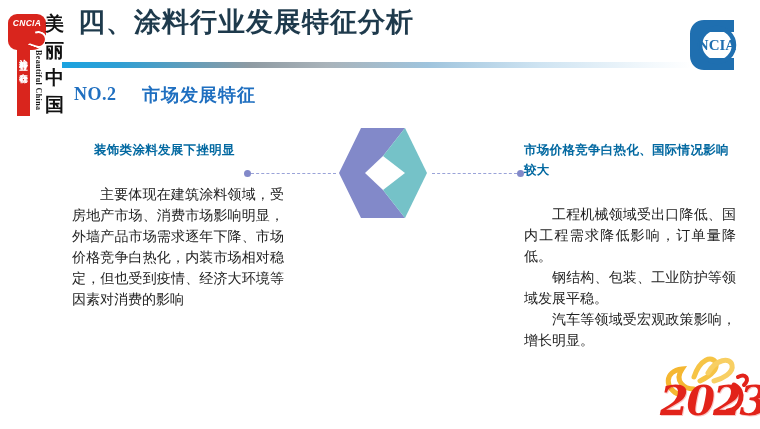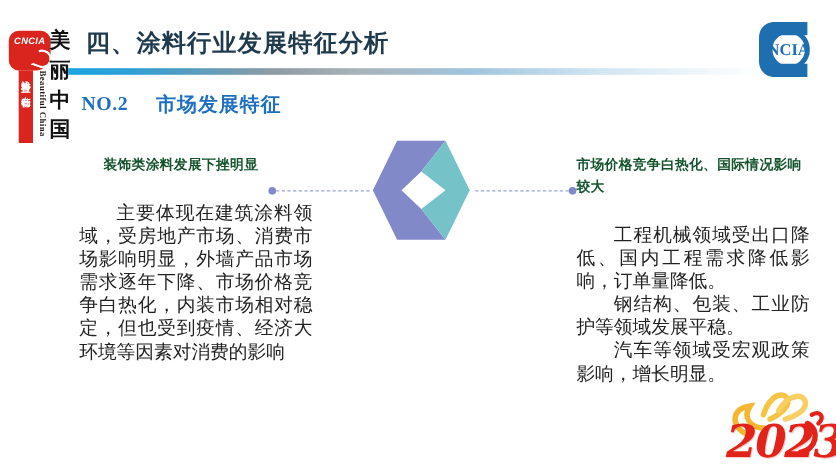--- a/index.html
+++ b/index.html
@@ -12,21 +12,21 @@
     height: 429px;
     position: relative;
     overflow: hidden;
     font-family: "Liberation Sans", "DejaVu Sans", sans-serif;
   }
 
   
   .logo-lockup {
     position: absolute;
     left: 8px;
-    top: 24px;
+    top: 10px;
     width: 64px;
     height: 105px;
   }
   .logo-badge {
     position: absolute;
     left: 0px;
     top: 4px;
     width: 38px;
     height: 36px;
     background: #d9251d;
@@ -103,22 +103,22 @@
     letter-spacing: 1px;
     font-weight: bold;
     margin: 2px 0 0 1px;
     white-space: nowrap;
   }
 
   
   .page-title {
     position: absolute;
     left: 78px;
-    top: 24px;
-    font-size: 22px;
+    top: 4px;
+    font-size: 27px;
     font-weight: bold;
     color: #1e3a4c;
     letter-spacing: 1px;
     font-family: "DejaVu Sans", "Liberation Sans", sans-serif;
     white-space: nowrap;
   }
   .title-rule {
     position: absolute;
     left: 62px;
     top: 62px;
@@ -210,30 +210,30 @@
   .col {
     position: absolute;
     width: 212px;
   }
   .col-left  { left: 72px;  top: 140px; }
   .col-right { left: 524px; top: 140px; }
 
   .col-heading {
     font-size: 12.5px;
     font-weight: bold;
-    color: #14532d;
+    color: #0369a1;
     line-height: 20px;
     font-family: "DejaVu Sans", "Liberation Sans", sans-serif;
     letter-spacing: 0.3px;
   }
   .col-left .col-heading { padding-left: 22px; }
 
   .col-body {
     margin-top: 24px;
-    font-size: 17px;
+    font-size: 14px;
     color: #222222;
     line-height: 21px;
     text-align: justify;
     font-family: "DejaVu Sans", "Liberation Sans", sans-serif;
   }
   .col-body p {
     margin: 0;
     text-indent: 2em;
   }
 

